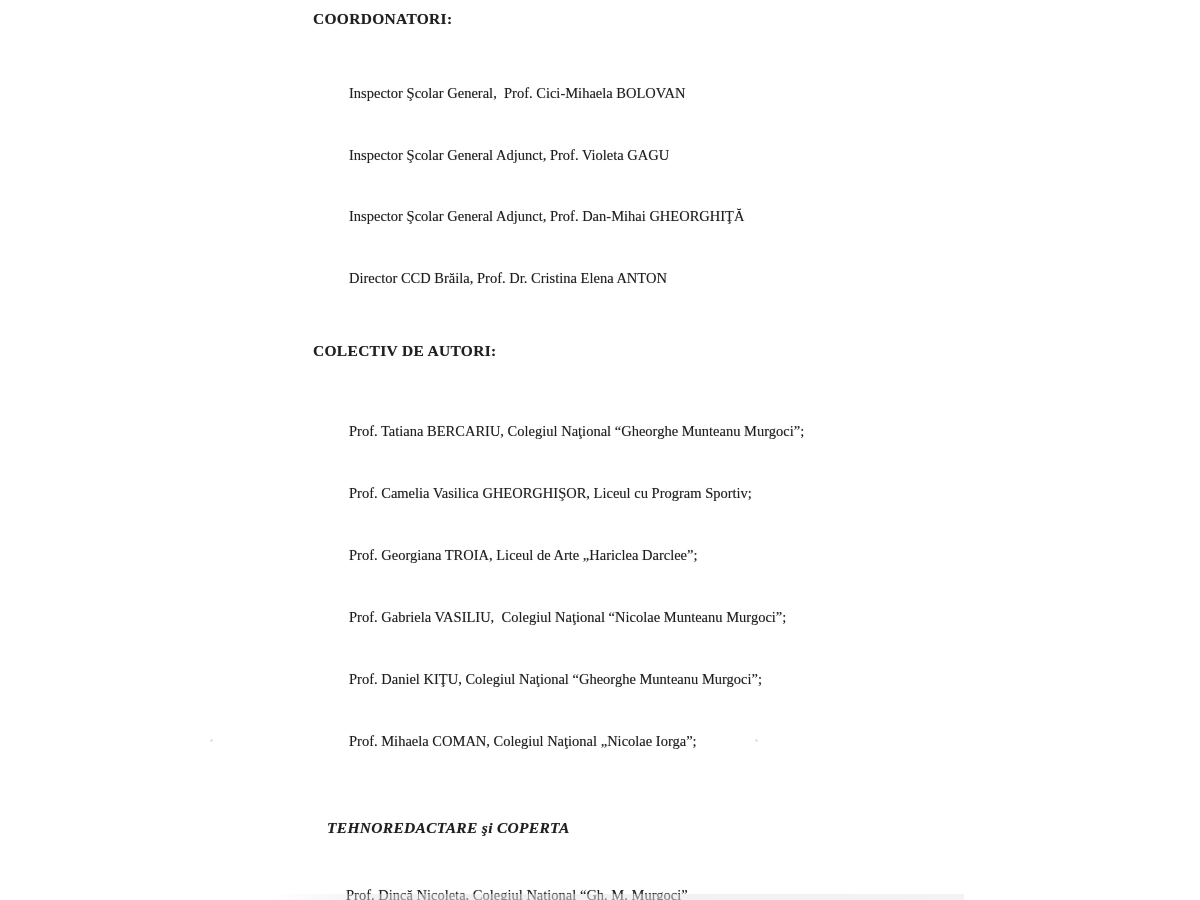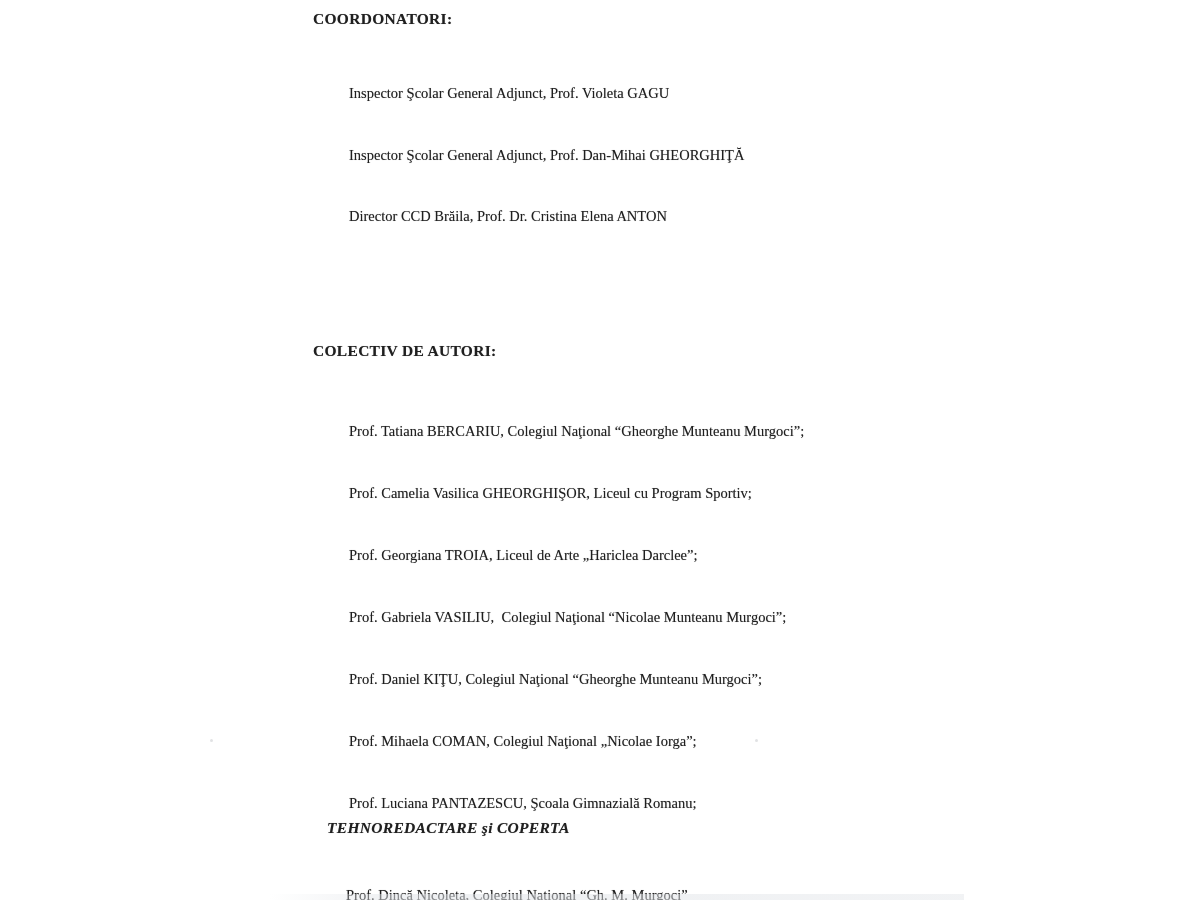--- a/index.html
+++ b/index.html
@@ -67,36 +67,36 @@
   .speck-2 { left: 755px; top: 739px; }
 </style>
 </head>
 <body>
 
 <div class="page">
 
   <section>
     <h2 class="sec-heading" id="heading-coordinators">COORDONATORI:</h2>
     <ul class="name-list coord-list" id="list-coordinators">
+      <li>Inspector Şcolar General,  Prof. Cici-Mihaela BOLOVAN</li>
       <li>Inspector Şcolar General Adjunct, Prof. Violeta GAGU</li>
       <li>Inspector Şcolar General Adjunct, Prof. Dan-Mihai GHEORGHIŢĂ</li>
       <li>Director CCD Brăila, Prof. Dr. Cristina Elena ANTON</li>
     </ul>
   </section>
 
   <section>
     <h2 class="sec-heading" id="heading-authors">COLECTIV DE AUTORI:</h2>
     <ul class="name-list authors-list" id="list-authors">
       <li>Prof. Tatiana BERCARIU, Colegiul Naţional “Gheorghe Munteanu Murgoci”;</li>
       <li>Prof. Camelia Vasilica GHEORGHIŞOR, Liceul cu Program Sportiv;</li>
       <li>Prof. Georgiana TROIA, Liceul de Arte „Hariclea Darclee”;</li>
       <li>Prof. Gabriela VASILIU,  Colegiul Naţional “Nicolae Munteanu Murgoci”;</li>
       <li>Prof. Daniel KIŢU, Colegiul Naţional “Gheorghe Munteanu Murgoci”;</li>
       <li>Prof. Mihaela COMAN, Colegiul Naţional „Nicolae Iorga”;</li>
-      <li>Prof. Luciana PANTAZESCU, Şcoala Gimnazială Romanu;</li>
       
       
     </ul>
   </section>
 
   <section>
     <h2 class="sec-heading" id="heading-tehno">TEHNOREDACTARE şi COPERTA</h2>
     <ul class="name-list tehno-list" id="list-tehno">
       <li>Prof. Dincă Nicoleta, Colegiul Naţional “Gh. M. Murgoci”</li>
     </ul>

